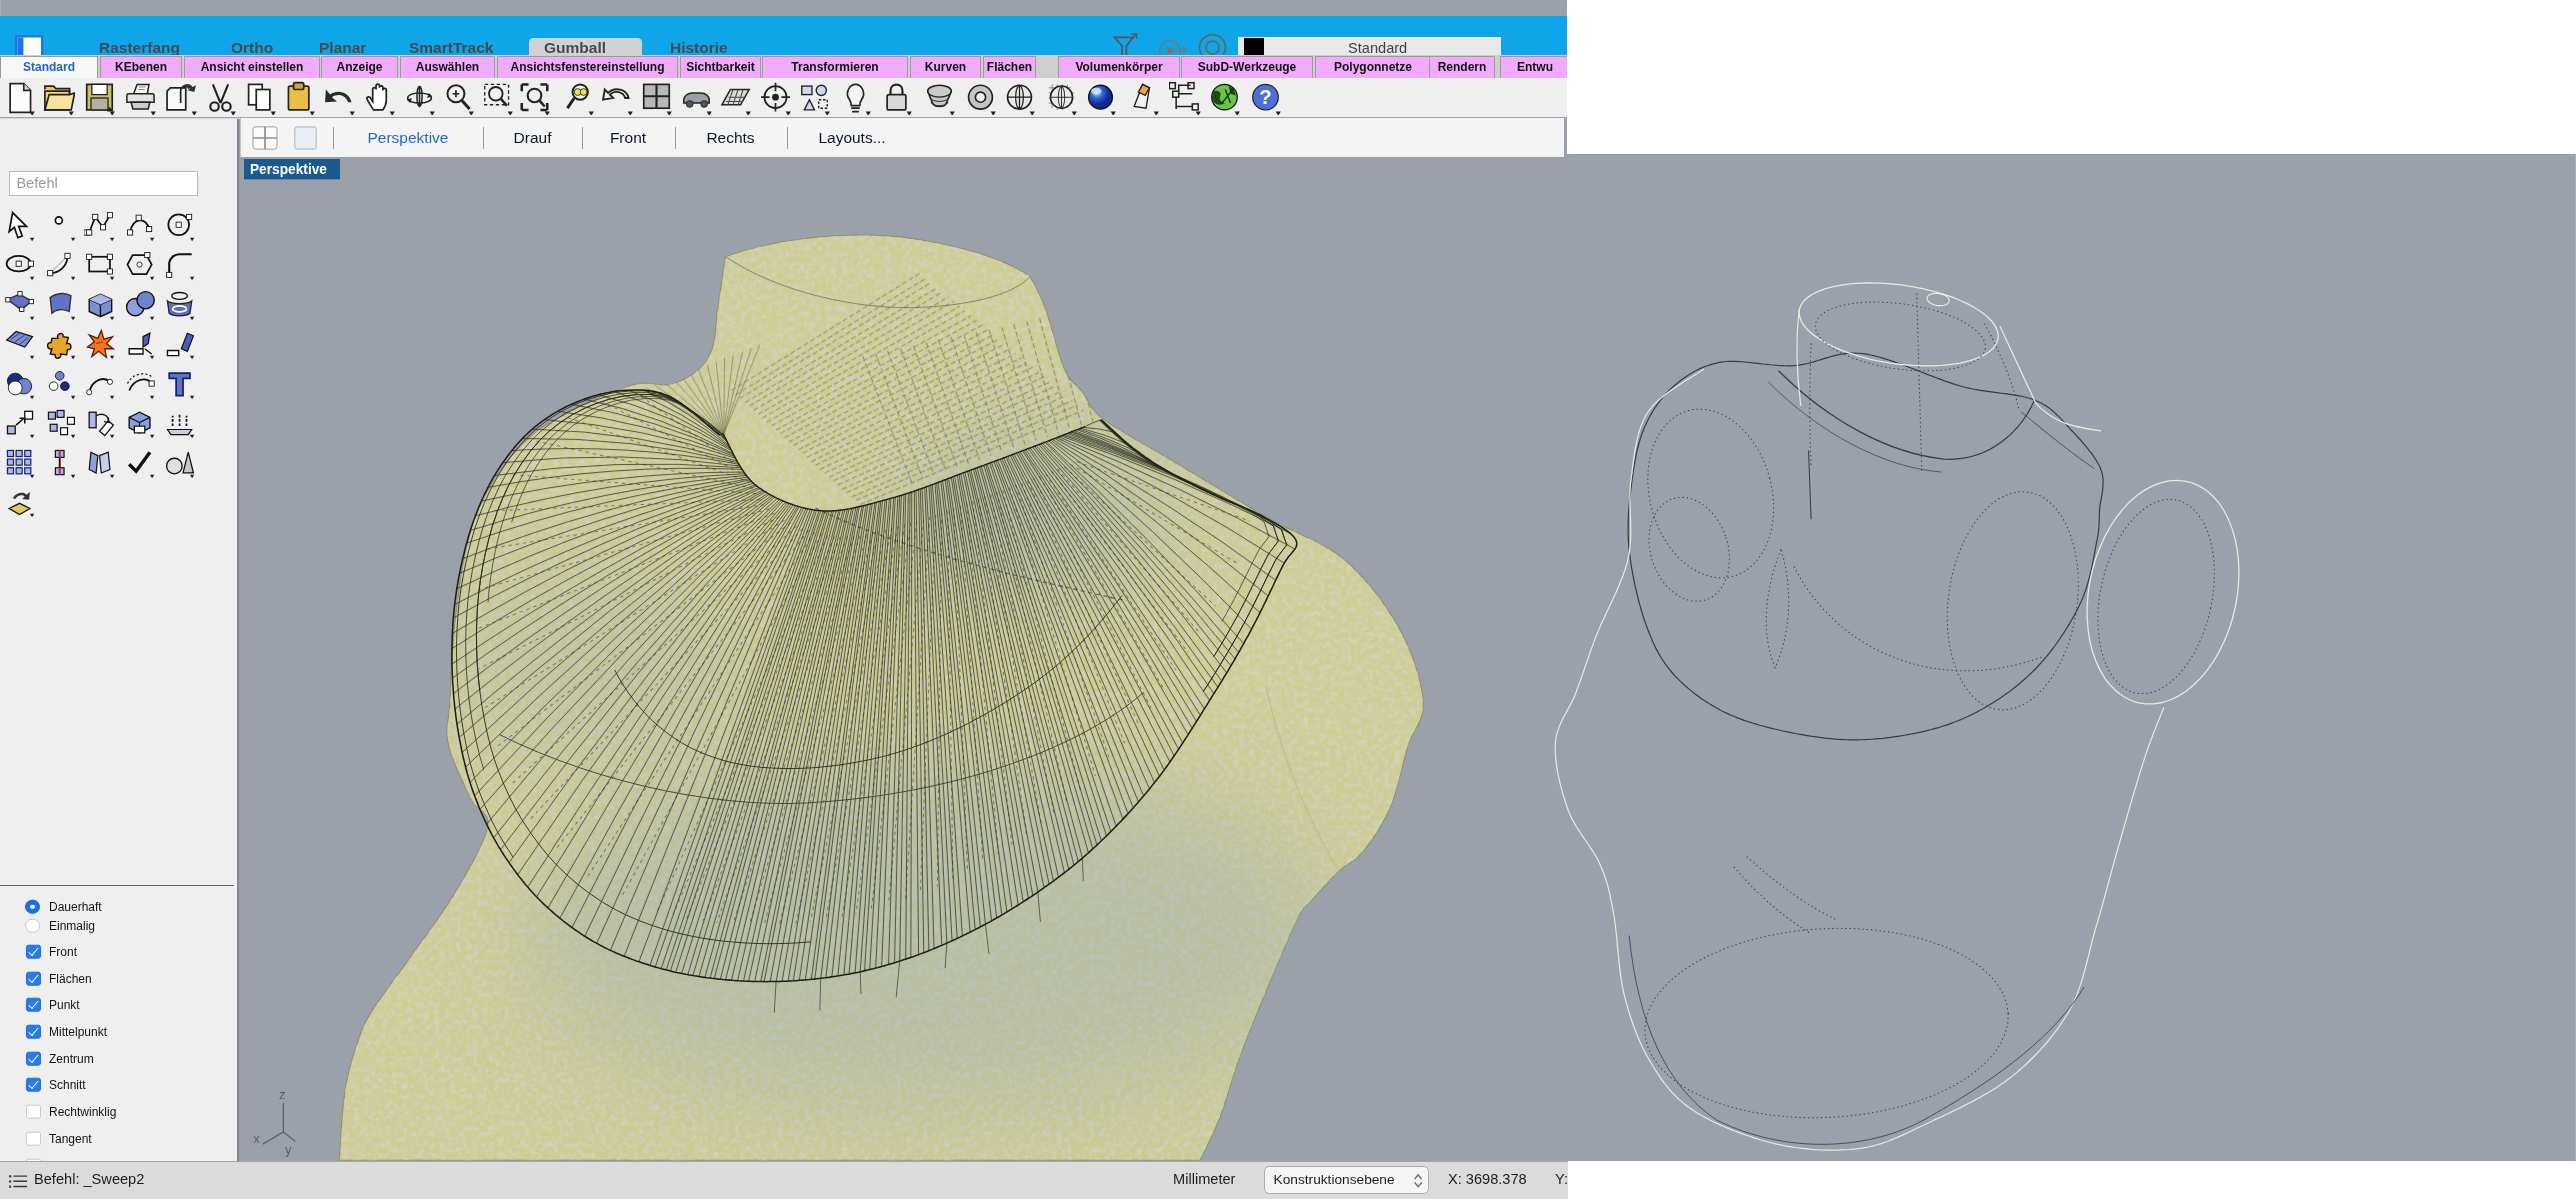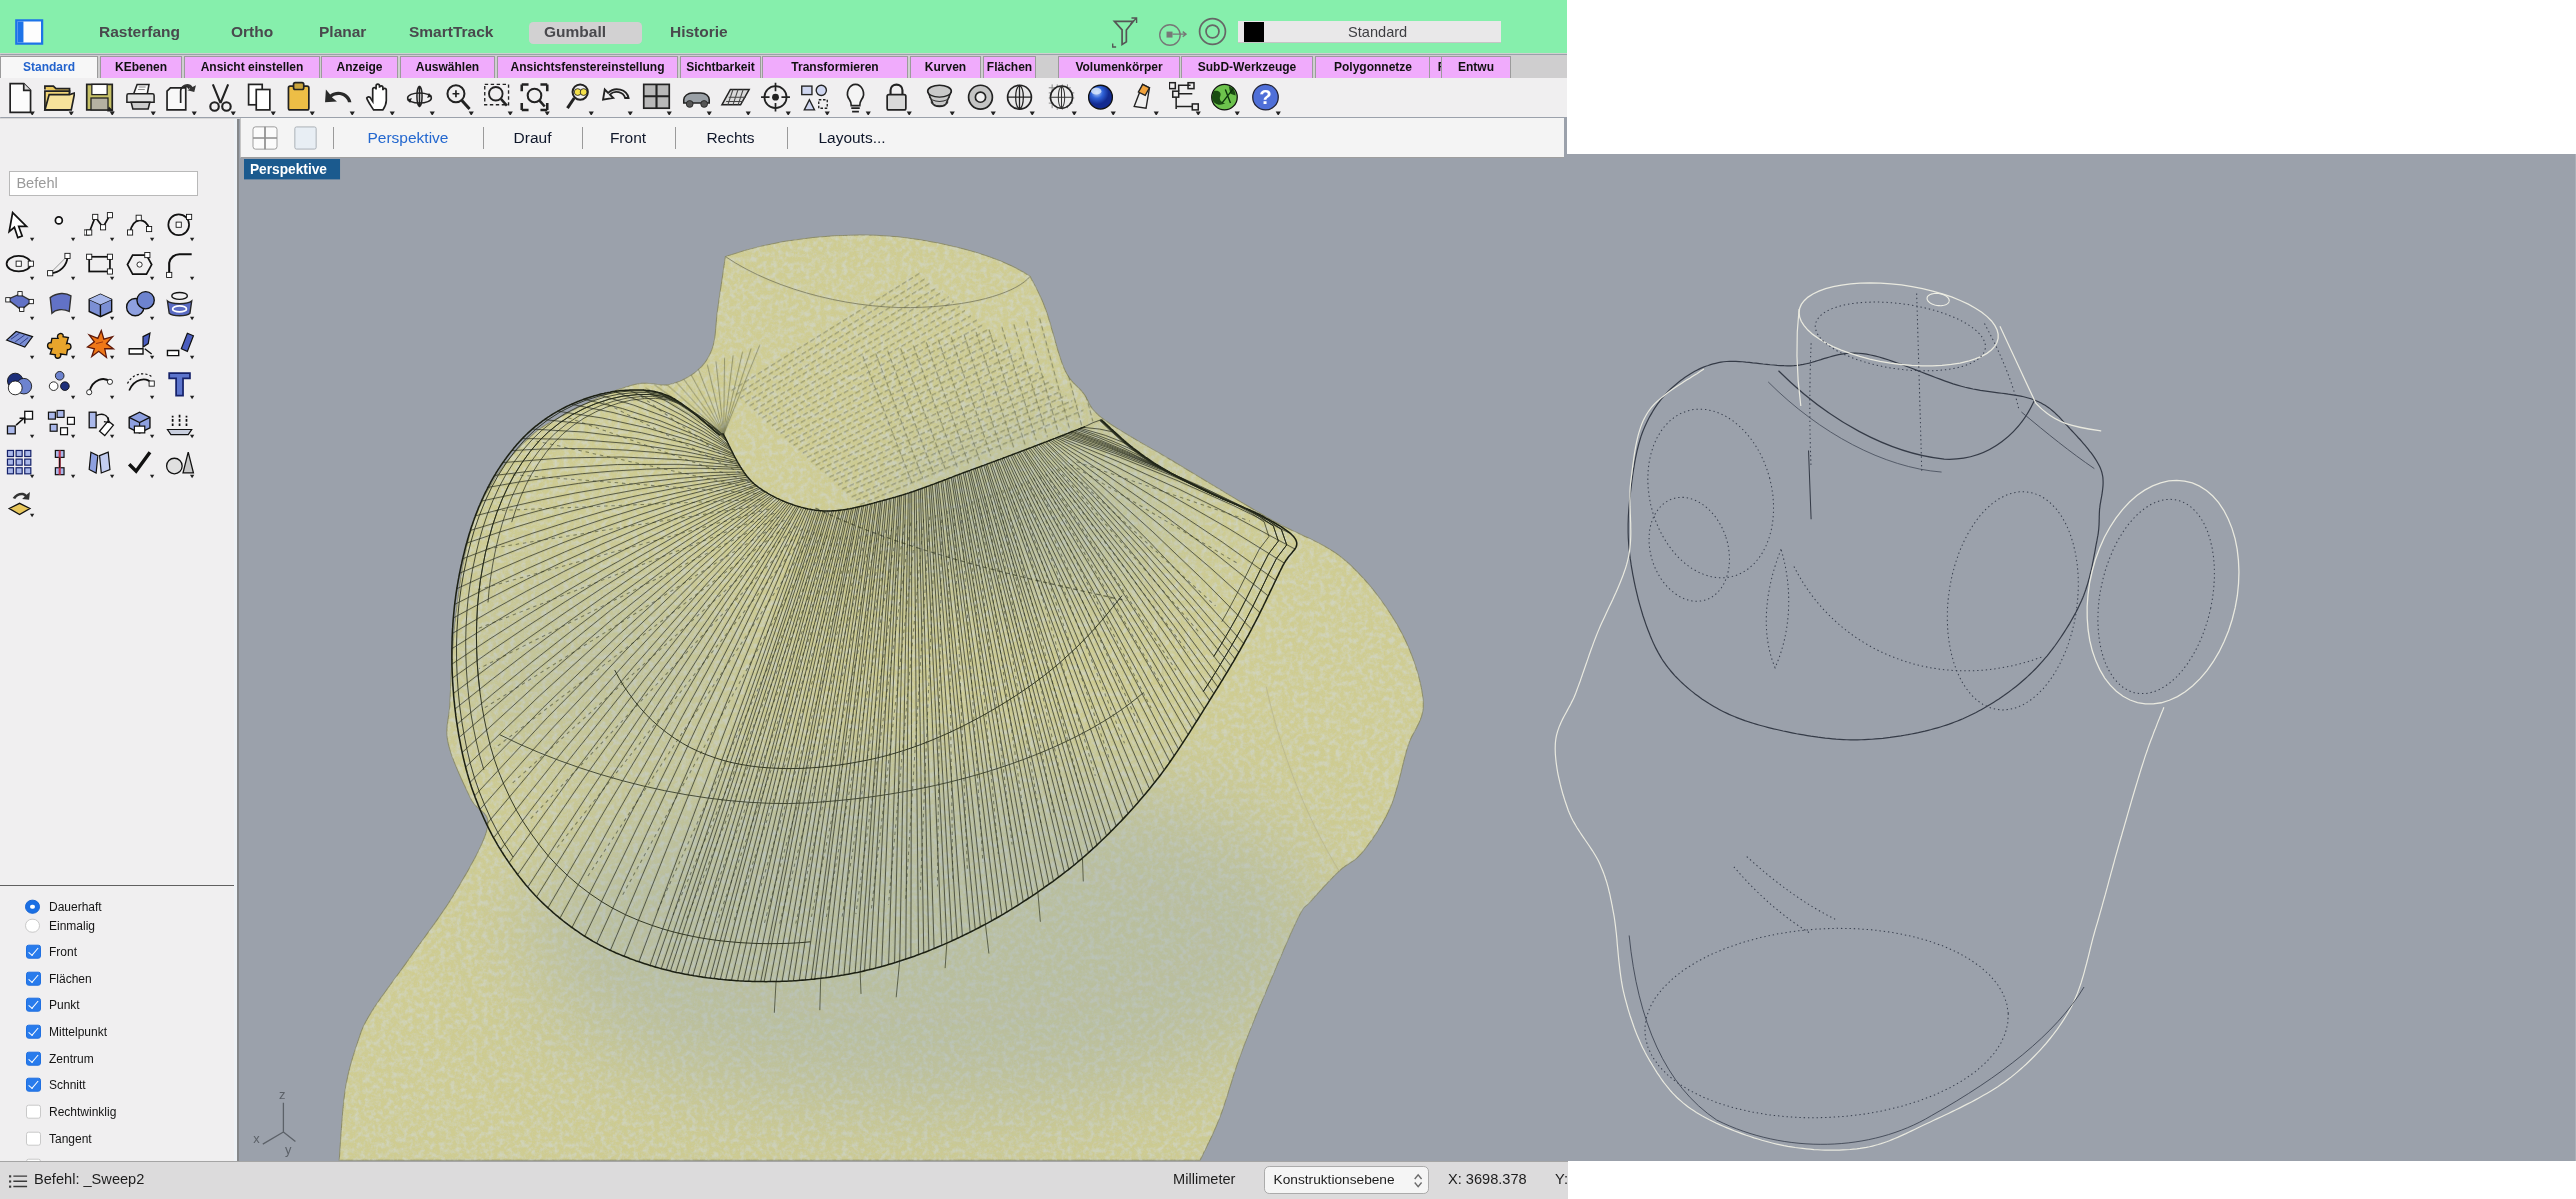--- a/index.html
+++ b/index.html
@@ -1,17 +1,17 @@
 <!DOCTYPE html>
 <html style="font-size:13.7px"><head><meta charset="utf-8">
 <style>
 *{margin:0;padding:0;box-sizing:border-box}
 html,body{width:2576px;height:1199px;background:#fff;font-family:"Liberation Sans",sans-serif;overflow:hidden}
 .abs{position:absolute}
-#topbar{left:0;top:0;width:1567px;height:54px;background:#86efac;border-bottom:0.9px solid #d0d0d0}
+#topbar{left:0;top:16px;width:1567px;height:54px;background:#0ea5e9;border-bottom:0.9px solid #d0d0d0}
 #topbar .t{position:absolute;top:23px;font-size:15.5px;font-weight:700;color:#49494d;transform:translateY(-50%);top:32px}
 #tabrow{left:0;top:55px;width:1567px;height:23px;background:#cfcecf}
 .tab{position:absolute;top:0.9px;height:22px;background:#f0abfc;border:0.9px solid #9b9b9b;border-bottom:none;font-size:12px;font-weight:700;color:#111;text-align:center;line-height:21.5px}
 .tab.active{background:#f7f7f7;color:#2263cd}
 #toolrow{left:0;top:78px;width:1567px;height:39px;background:#f0eff0}
 #vptabs{left:240px;top:118px;width:1324px;height:40px;background:#f4f4f4;border-bottom:0.9px solid #9e9e9e;border-left:0.9px solid #c5c5c5}
 .vpt{position:absolute;top:0;height:39px;line-height:39px;font-size:15.5px;color:#0f172a;text-align:center}
 .vpt.blue{color:#2468cf}
 .vpsep{position:absolute;top:8.6px;height:22px;width:0.9px;background:#9a9a9a}
 #sidebar{left:0;top:118px;width:240px;height:1043px;background:#f0eff0;border-top:0.9px solid #d8d8d8}
@@ -175,21 +175,21 @@
 <span class="tab" style="left:400px;width:95px">Auswählen</span>
 <span class="tab" style="left:497px;width:181px">Ansichtsfenstereinstellung</span>
 <span class="tab" style="left:680px;width:81px">Sichtbarkeit</span>
 <span class="tab" style="left:762px;width:146px">Transformieren</span>
 <span class="tab" style="left:910px;width:71px">Kurven</span>
 <span class="tab" style="left:983px;width:53px">Flächen</span>
 <span class="tab" style="left:1058px;width:122px">Volumenkörper</span>
 <span class="tab" style="left:1181px;width:132px">SubD-Werkzeuge</span>
 <span class="tab" style="left:1315px;width:116px">Polygonnetze</span>
 <span class="tab" style="left:1429px;width:66px">Rendern</span>
-<span class="tab" style="left:1441px;width:70px">Entwu</span>
+<span class="tab" style="left:1500px;width:70px">Entwu</span>
 </div>
 <div class="abs" id="toolrow">
 <svg class="icon" style="left:2.6px" width="33" height="34" viewBox="0 0 38 40">
       <path d="M8,3 h16 l8,8 v26 h-24 z" fill="#fcfcfc" stroke="#222" stroke-width="2"></path>
       <path d="M24,3 l0,8 8,0" fill="#ddd" stroke="#222" stroke-width="2"></path>
       <path d="M31,36 l6,0 -3,5 z" fill="#222"></path>
     </svg>
 <svg class="icon" style="left:42px" width="33" height="34" viewBox="0 0 38 40">
       <path d="M3,10 v-4 h10 l3,3 h16 v5" fill="#e8c75c" stroke="#222" stroke-width="2"></path>
       <path d="M3,34 V12 h29 l-2,22 z" fill="#f0d476" stroke="#222" stroke-width="2"></path>

